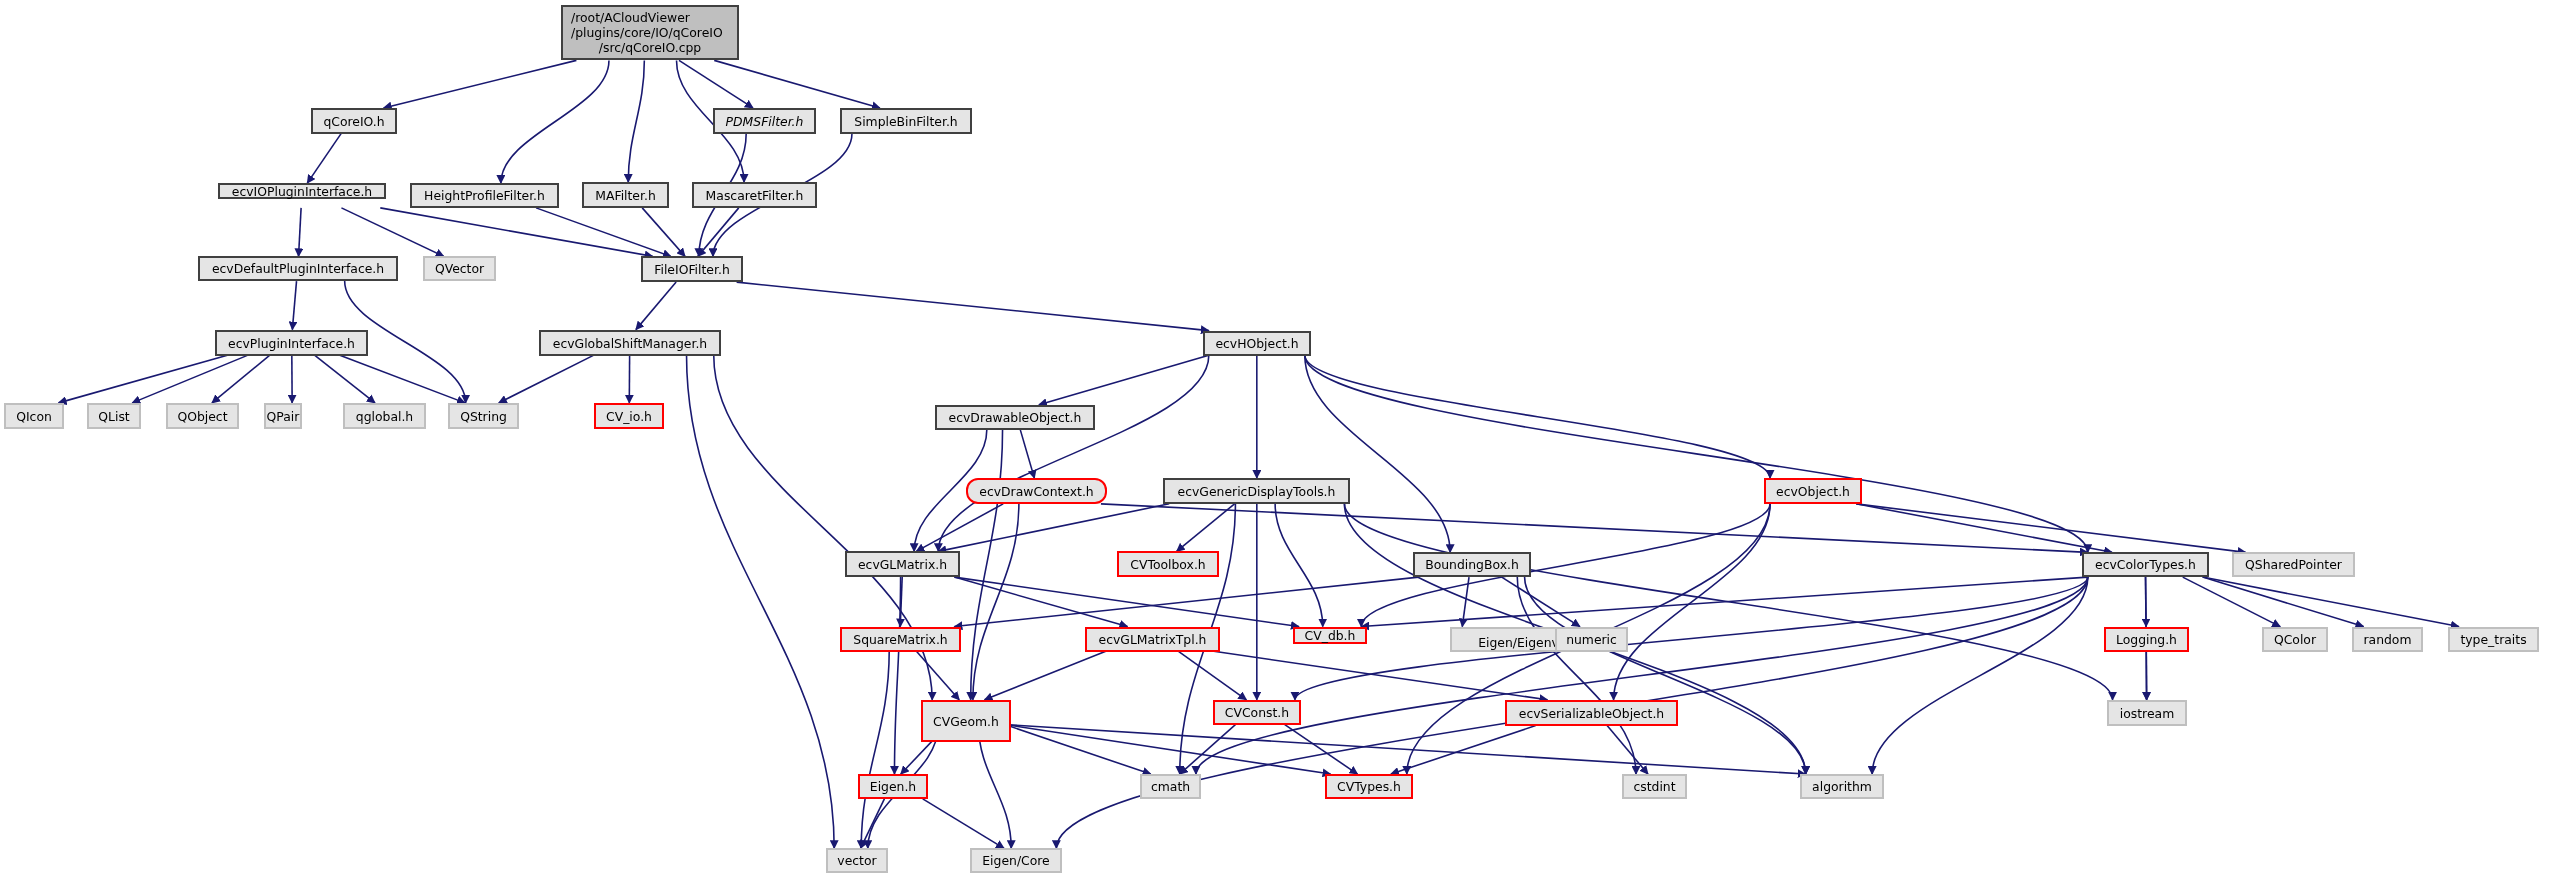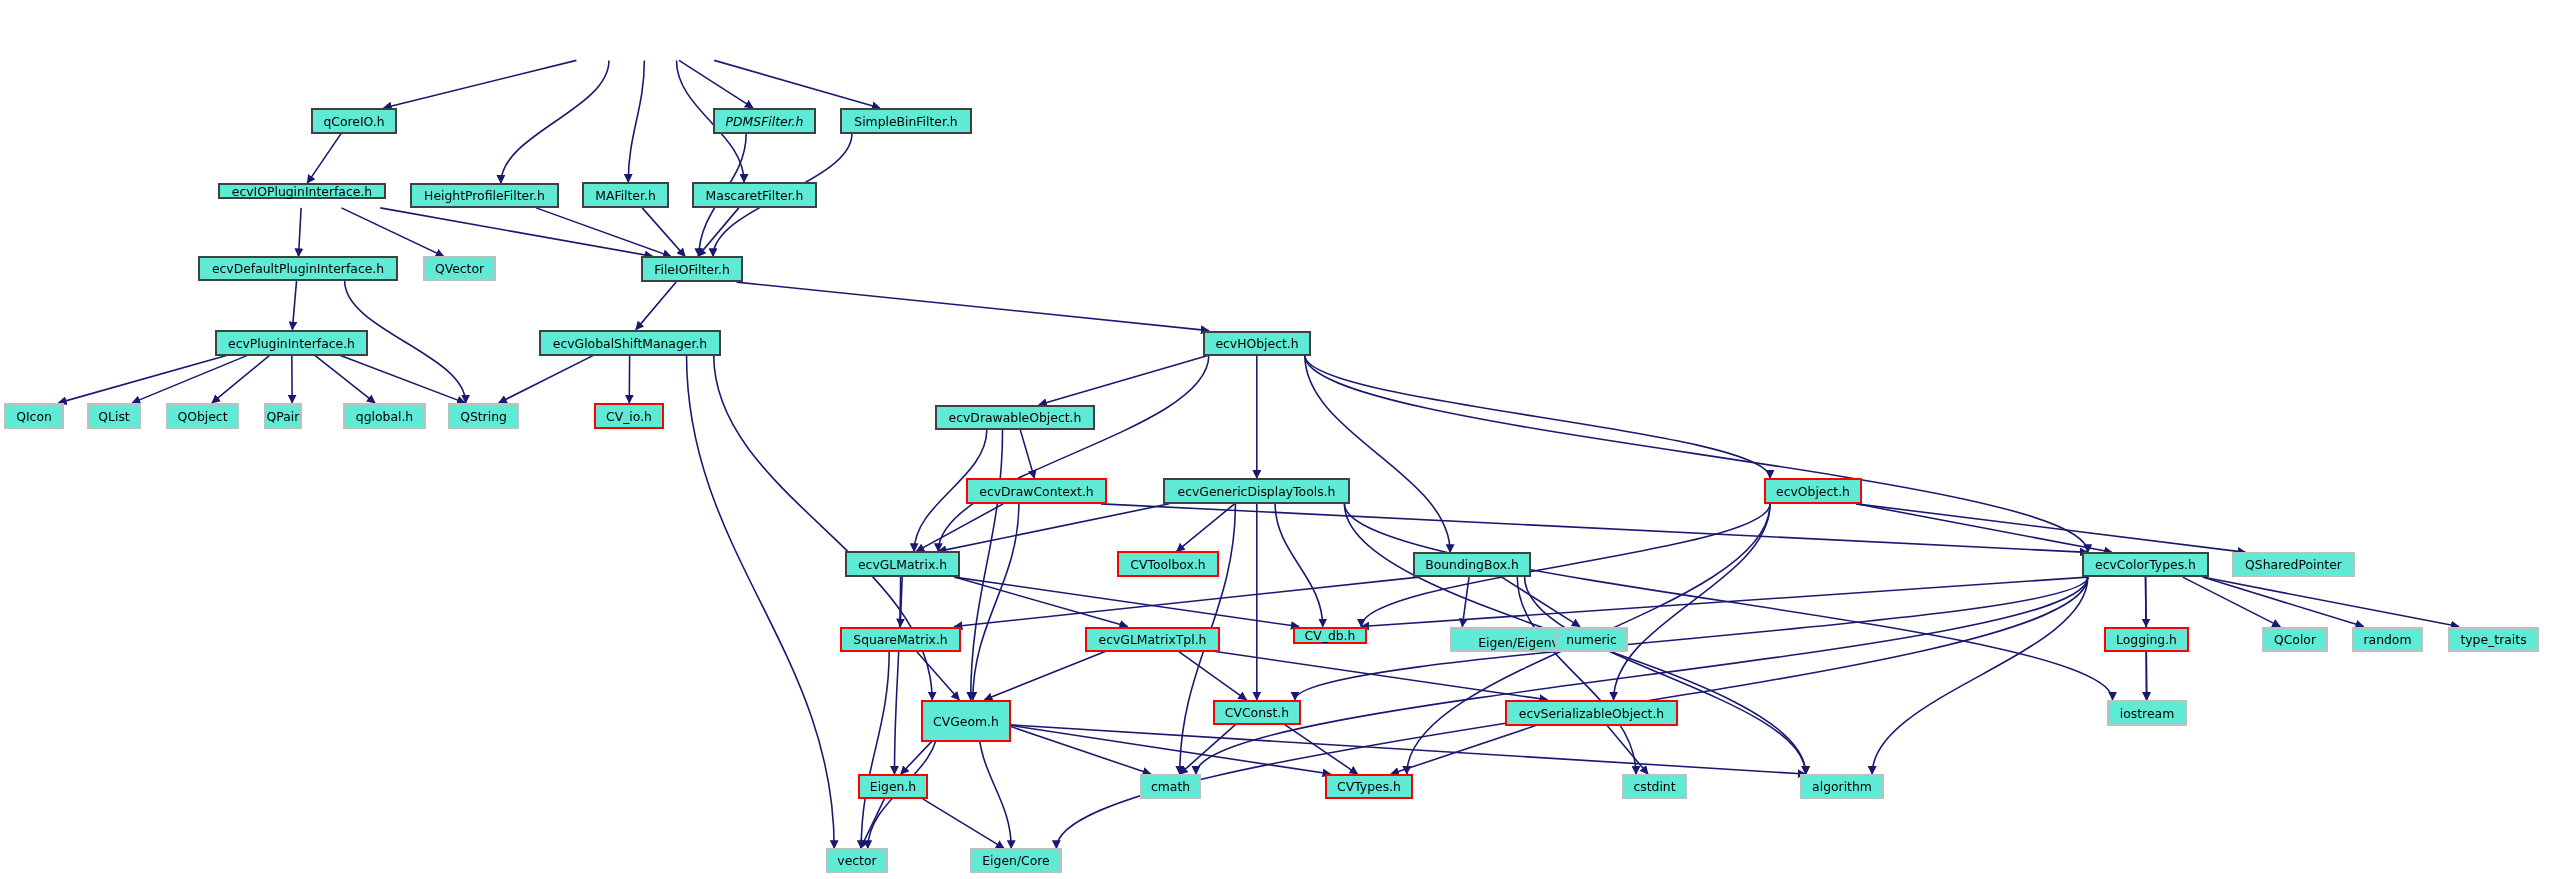--- a/index.html
+++ b/index.html
@@ -1,20 +1,20 @@
 <!DOCTYPE html>
 <html><head>
 <meta charset="utf-8">
 <style>
   html, body { margin: 0; padding: 0; background: #ffffff; }
   body { width: 2576px; height: 879px; position: relative; overflow: hidden;
          font-family: "DejaVu Sans", sans-serif; }
   #graph { position: absolute; left: 0; top: 0; width: 2576px; height: 879px; }
   #edges { position: absolute; left: 0; top: 0; }
-  .node { position: absolute; box-sizing: border-box; background: #5eead4;
+  .node { position: absolute; box-sizing: border-box; background: #e5e5e5;
           display: flex; align-items: center; justify-content: center;
           font-size: 12.4px; color: #000000; white-space: nowrap; cursor: pointer; }
   .node.project { border: 2px solid #404040; }
   .node.external { border: 2px solid #bfbfbf; }
   .node.incomplete { border: 2px solid #ff0000; }
   .node.root { border: 2px solid #404040; background: #bfbfbf; flex-direction: column;
                align-items: stretch; padding: 4px 8px; justify-content: center; }
   .root-line { display: block; line-height: 15px; font-size: 12.4px; }
   .root-line.c { text-align: center; }
 </style>
@@ -113,20 +113,25 @@
       <path d="M948,732 C948,782 876.5,807 876.5,857" fill="none" stroke="#191970" stroke-width="1.6" marker-end="url(#arrow)"></path>
       <path d="M988.25,732 C988.25,782 1021.4,807 1021.4,857" fill="none" stroke="#191970" stroke-width="1.6" marker-end="url(#arrow)"></path>
       <path d="M1247.875,732 L1191.65,782" fill="none" stroke="#191970" stroke-width="1.6" marker-end="url(#arrow)"></path>
       <path d="M1297.75,732 L1371.2,782" fill="none" stroke="#191970" stroke-width="1.6" marker-end="url(#arrow)"></path>
       <path d="M1551.25,733 L1405,782" fill="none" stroke="#191970" stroke-width="1.6" marker-end="url(#arrow)"></path>
       <path d="M1623.375,733 L1664.65,782" fill="none" stroke="#191970" stroke-width="1.6" marker-end="url(#arrow)"></path>
       <path d="M893.25,807 L869.2,857" fill="none" stroke="#191970" stroke-width="1.6" marker-end="url(#arrow)"></path>
       <path d="M932,807 L1014.1,857" fill="none" stroke="#191970" stroke-width="1.6" marker-end="url(#arrow)"></path>
     </svg>
 
+  <div class="node root" id="node-root" style="left: 561px; top: 5px; width: 178px; height: 55px;">
+    <span class="root-line">/root/ACloudViewer</span>
+    <span class="root-line">/plugins/core/IO/qCoreIO</span>
+    <span class="root-line c">/src/qCoreIO.cpp</span>
+  </div>
   <div id="node-container">
       <div class="node project" style="left: 311px; top: 108px; width: 86px; height: 26px;">
         <span>qCoreIO.h</span>
       </div>
       <div class="node project" style="left: 410px; top: 183px; width: 149px; height: 25px;">
         <span>HeightProfileFilter.h</span>
       </div>
       <div class="node project" style="left: 582px; top: 182px; width: 87px; height: 26px;">
         <span>MAFilter.h</span>
       </div>
@@ -177,21 +182,21 @@
       </div>
       <div class="node external" style="left: 448px; top: 403px; width: 71px; height: 26px;">
         <span>QString</span>
       </div>
       <div class="node incomplete" style="left: 594px; top: 403px; width: 70px; height: 26px;">
         <span>CV_io.h</span>
       </div>
       <div class="node project" style="left: 935px; top: 405px; width: 160px; height: 25px;">
         <span>ecvDrawableObject.h</span>
       </div>
-      <div class="node incomplete" style="left: 966px; top: 478px; width: 141px; height: 26px;">
+      <div class="node incomplete" style="left: 966px; top: 478px; width: 141px; height: 26px; border-radius: 12px;">
         <span>ecvDrawContext.h</span>
       </div>
       <div class="node project" style="left: 1163px; top: 478px; width: 187px; height: 26px;">
         <span>ecvGenericDisplayTools.h</span>
       </div>
       <div class="node incomplete" style="left: 1764px; top: 478px; width: 98px; height: 26px;">
         <span>ecvObject.h</span>
       </div>
       <div class="node project" style="left: 845px; top: 551px; width: 115px; height: 26px;">
         <span>ecvGLMatrix.h</span>

